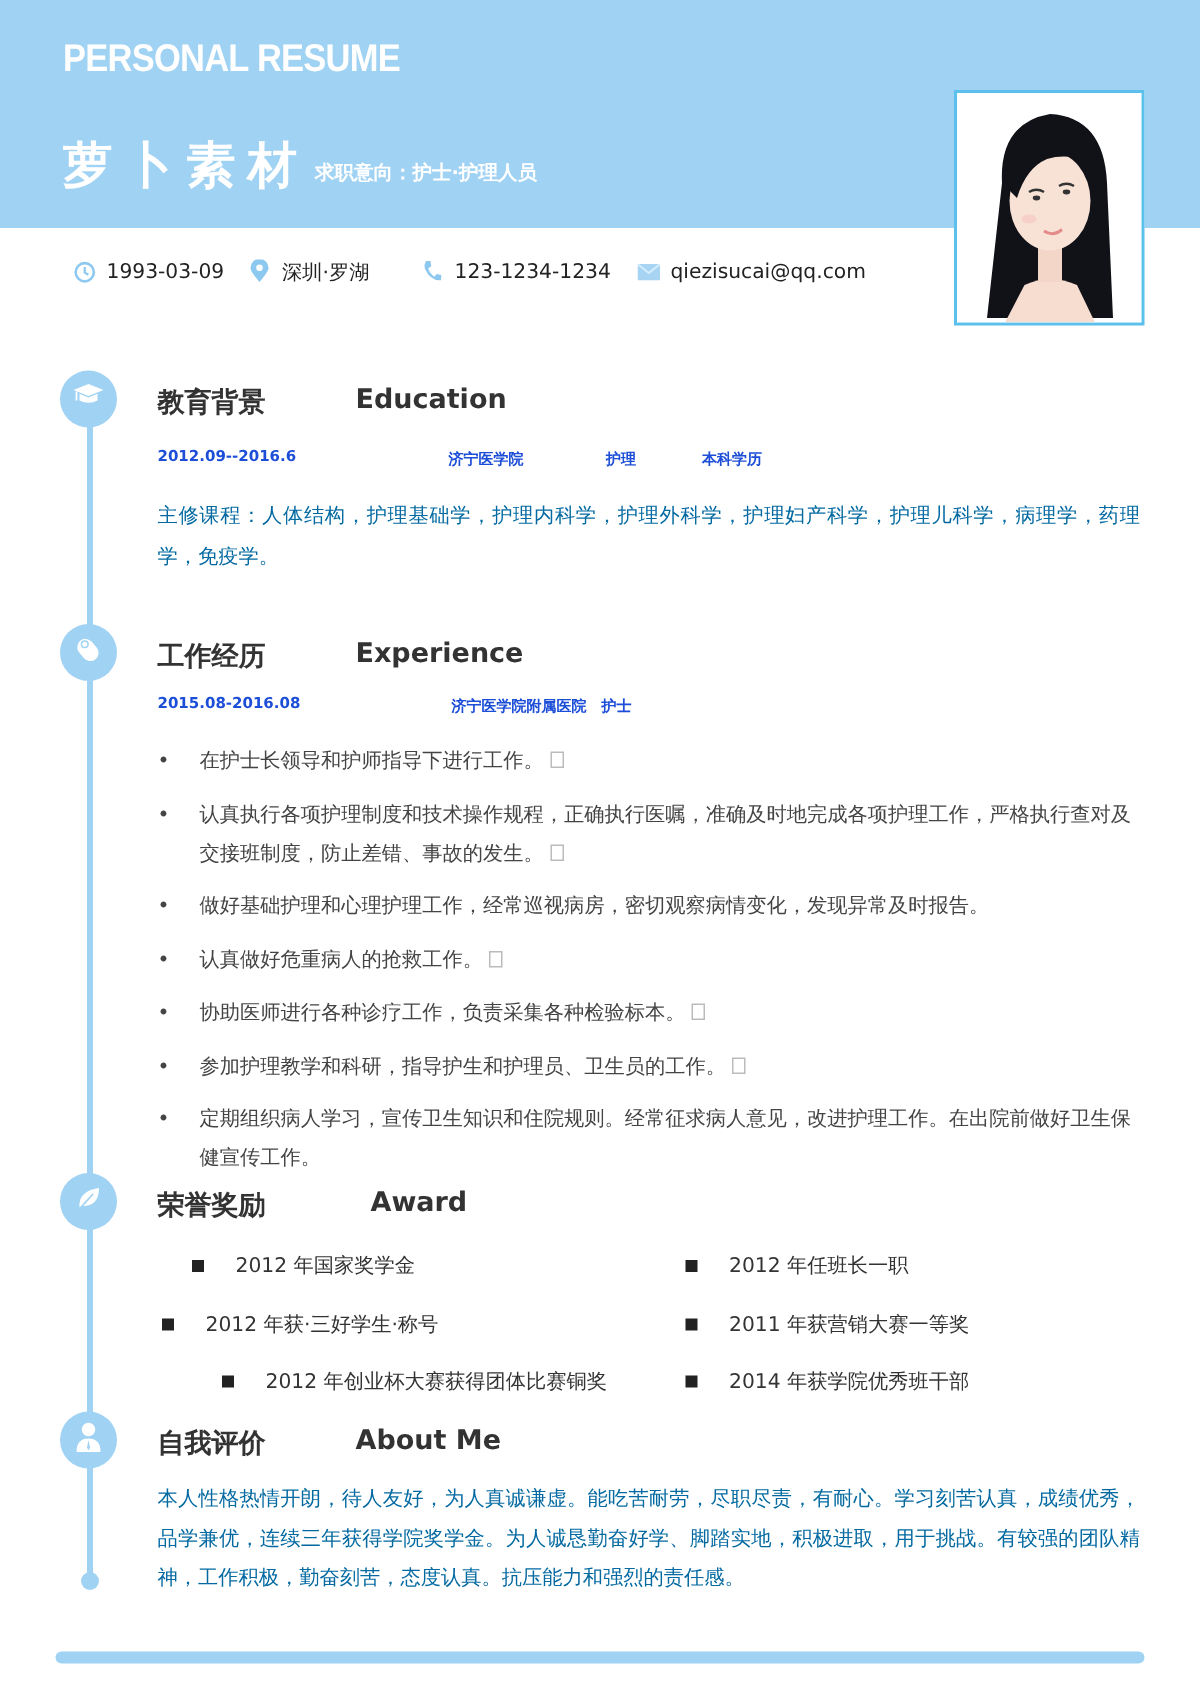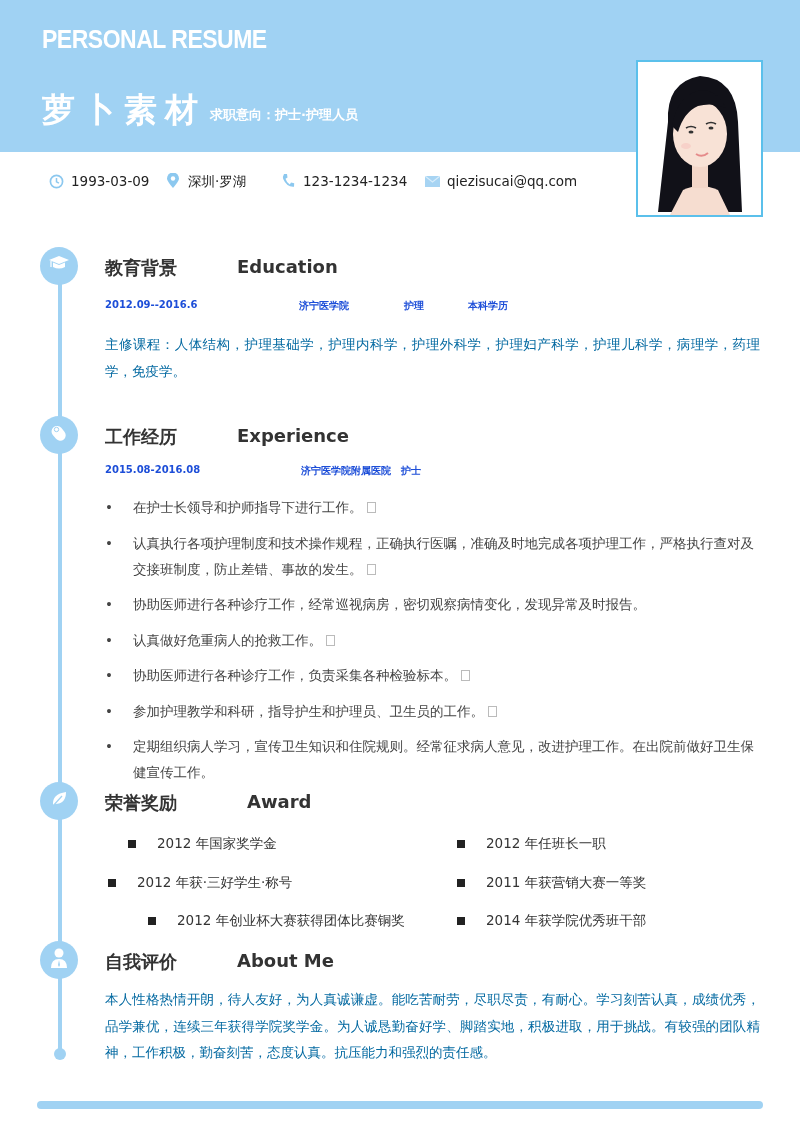--- a/index.html
+++ b/index.html
@@ -129,21 +129,21 @@
   </span>
 </div>
 <div class="sec-title" style="top:425px;">工作经历</div>
 <div class="sec-title-en" style="left:237px; top:425px;">Experience</div>
 <div class="row-bold" style="left:105px; top:464px;">2015.08-2016.08</div>
 <div class="row-bold" style="left:301px; top:464px;">济宁医学院附属医院　护士</div>
 
 <div class="bullets">
   <div class="bullet"><span>在护士长领导和护师指导下进行工作。</span><span class="tofu"></span></div>
   <div class="bullet"><span>认真执行各项护理制度和技术操作规程，正确执行医嘱，准确及时地完成各项护理工作，严格执行查对及交接班制度，防止差错、事故的发生。</span><span class="tofu"></span></div>
-  <div class="bullet"><span>协助医师进行各种诊疗工作，经常巡视病房，密切观察病情变化，发现异常及时报告。</span></div>
+  <div class="bullet"><span>做好基础护理和心理护理工作，经常巡视病房，密切观察病情变化，发现异常及时报告。</span></div>
   <div class="bullet"><span>认真做好危重病人的抢救工作。</span><span class="tofu"></span></div>
   <div class="bullet"><span>协助医师进行各种诊疗工作，负责采集各种检验标本。</span><span class="tofu"></span></div>
   <div class="bullet"><span>参加护理教学和科研，指导护生和护理员、卫生员的工作。</span><span class="tofu"></span></div>
   <div class="bullet"><span>定期组织病人学习，宣传卫生知识和住院规则。经常征求病人意见，改进护理工作。在出院前做好卫生保健宣传工作。</span></div>
 </div>
 
 <div class="sec-icon" style="top:782px;">
   <span>
     <svg width="20" height="20" viewBox="0 0 20 20">
         <path d="M4 16 Q3 5 17 3 Q17 15 6 15 Z" fill="#ffffff"></path>

